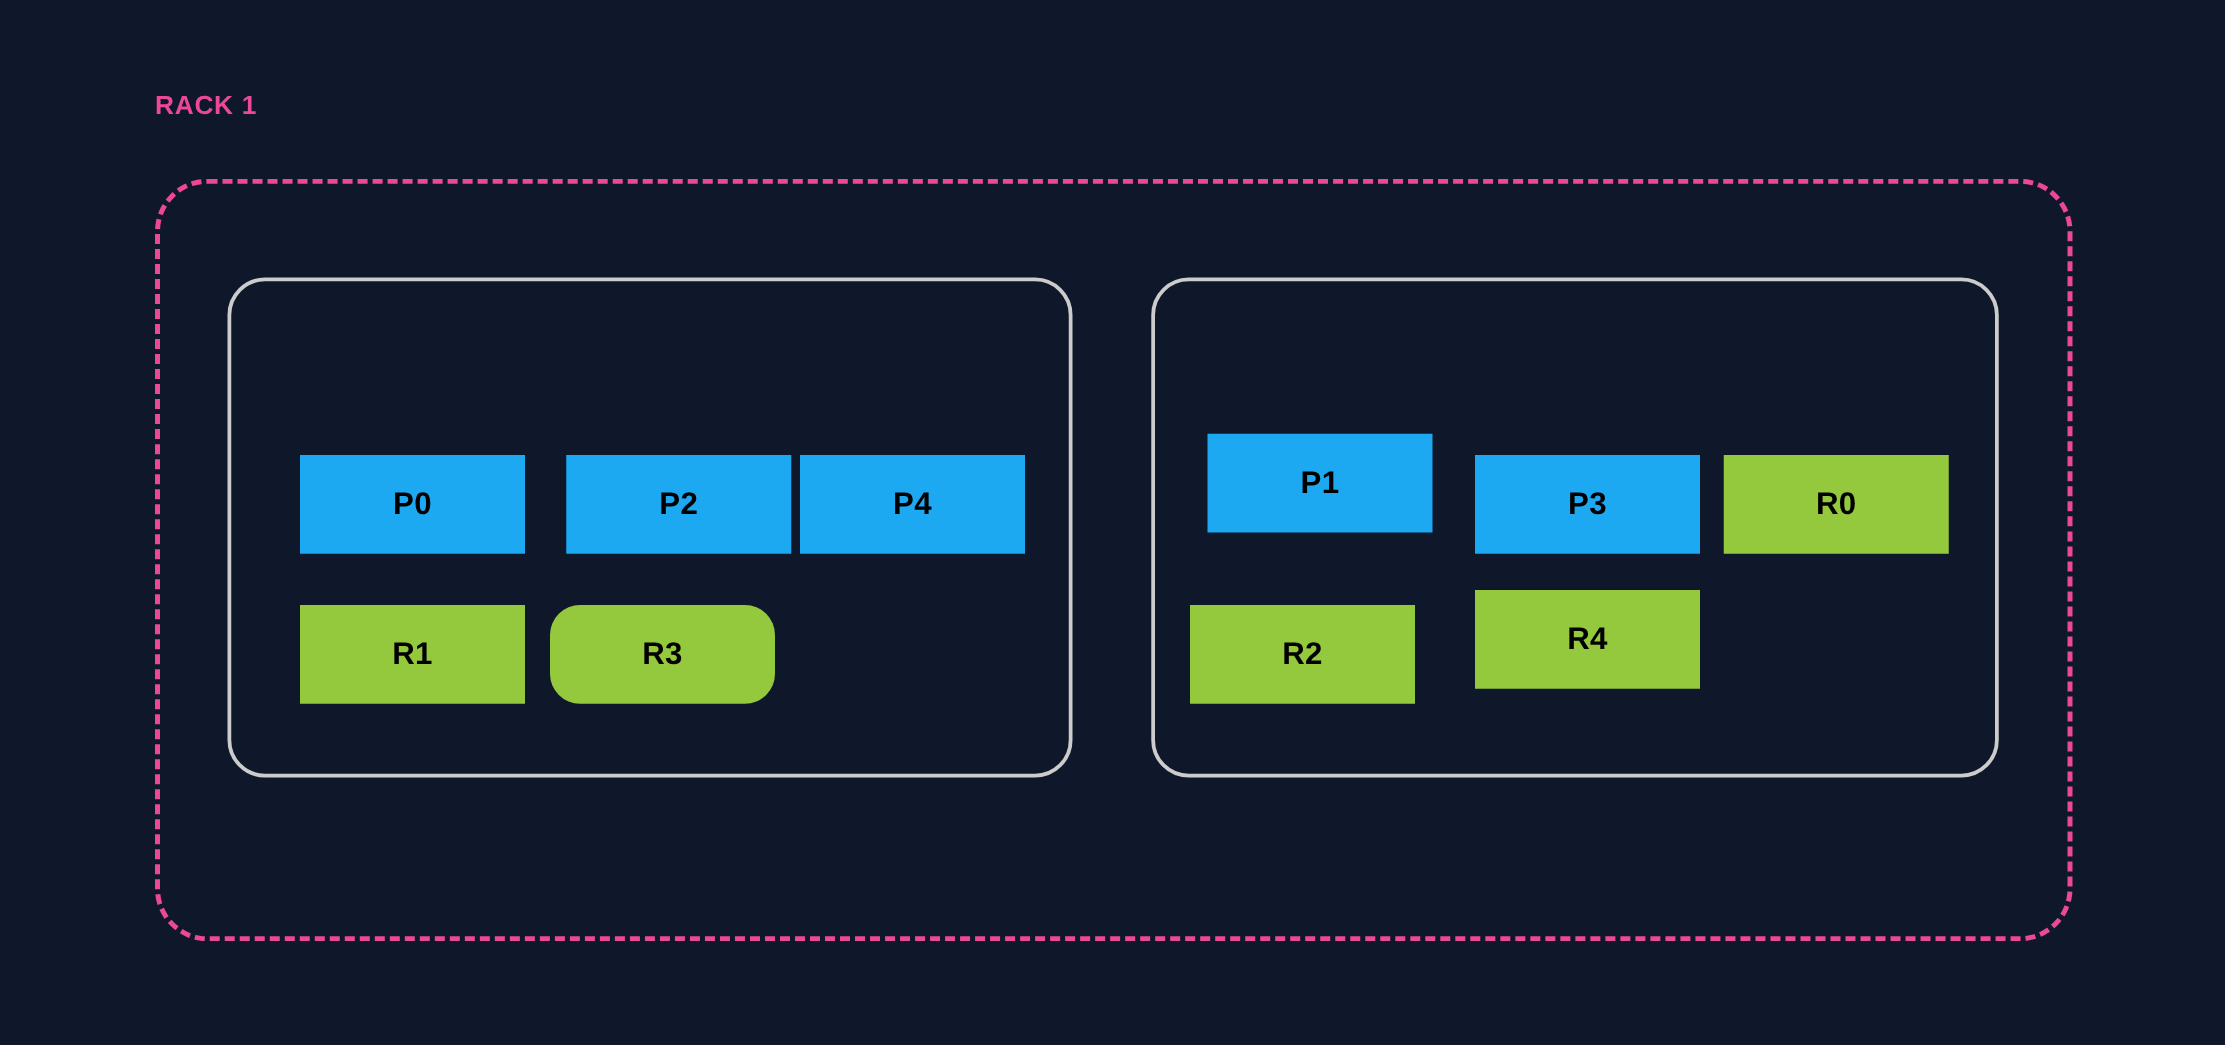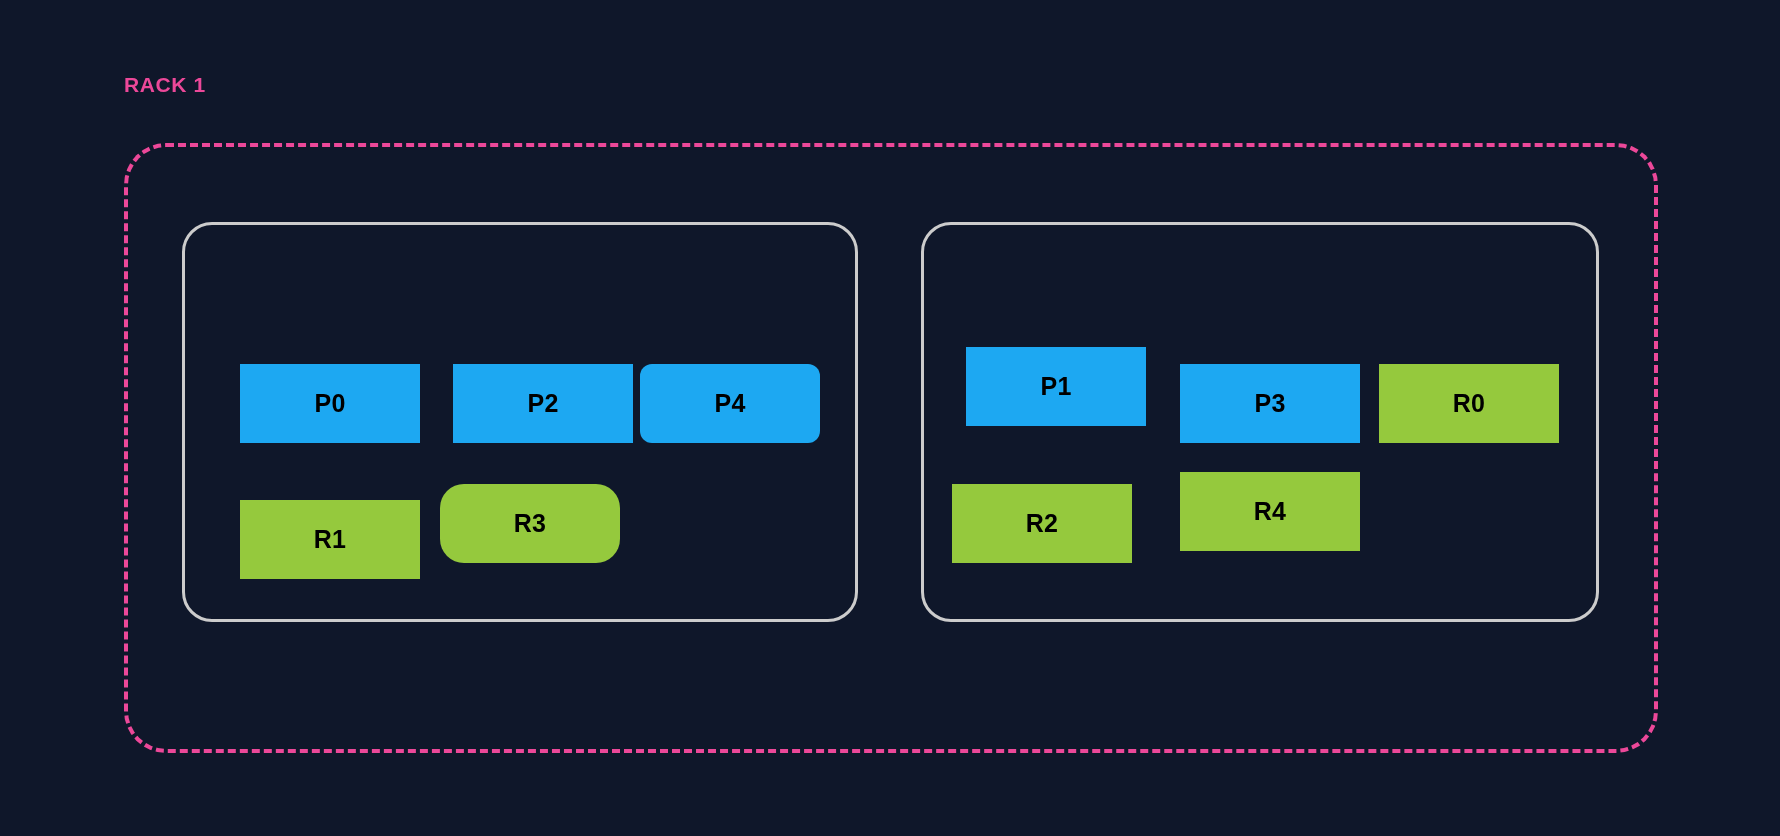--- a/index.html
+++ b/index.html
@@ -90,22 +90,22 @@
 
   <div class="rack-boundary"></div>
 
   <div class="node-panel node-0"></div>
 
   <div class="node-panel node-1"></div>
 
   <div id="shard-layer">
       <div class="shard primary" style="left: 240px; top: 364px;">P0</div>
       <div class="shard primary" style="left: 440px; top: 364px; margin-left: 13px;">P2</div>
-      <div class="shard primary" style="left: 640px; top: 364px; border-radius: 12px;">P4</div>
-      <div class="shard replica" style="left: 240px; top: 484px; margin-top: 16px;">R1</div>
+      <div class="shard primary" style="left: 640px; top: 364px;">P4</div>
+      <div class="shard replica" style="left: 240px; top: 484px;">R1</div>
       <div class="shard replica" style="left: 440px; top: 484px; border-radius: 24px;">R3</div>
       <div class="shard primary" style="left: 966px; top: 347px;">P1</div>
       <div class="shard primary" style="left: 1180px; top: 364px;">P3</div>
       <div class="shard replica" style="left: 1379px; top: 364px;">R0</div>
       <div class="shard replica" style="left: 952px; top: 484px;">R2</div>
       <div class="shard replica" style="left: 1180px; top: 472px;">R4</div>
     </div>
 
 </div>
 

